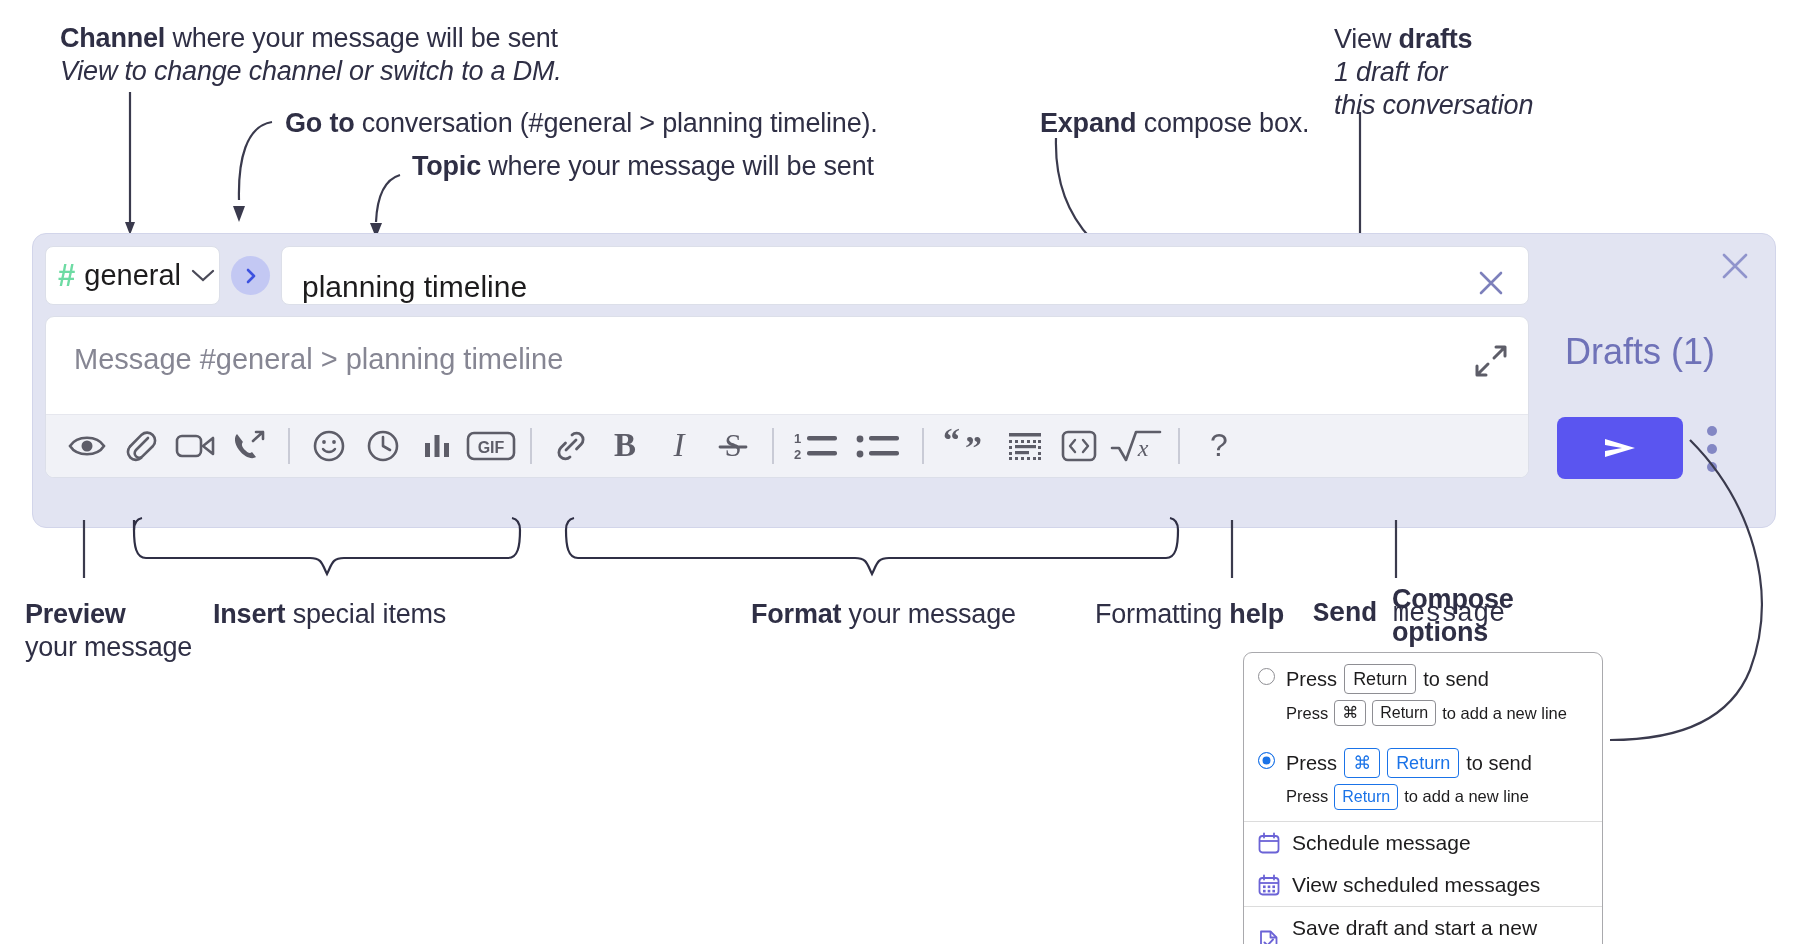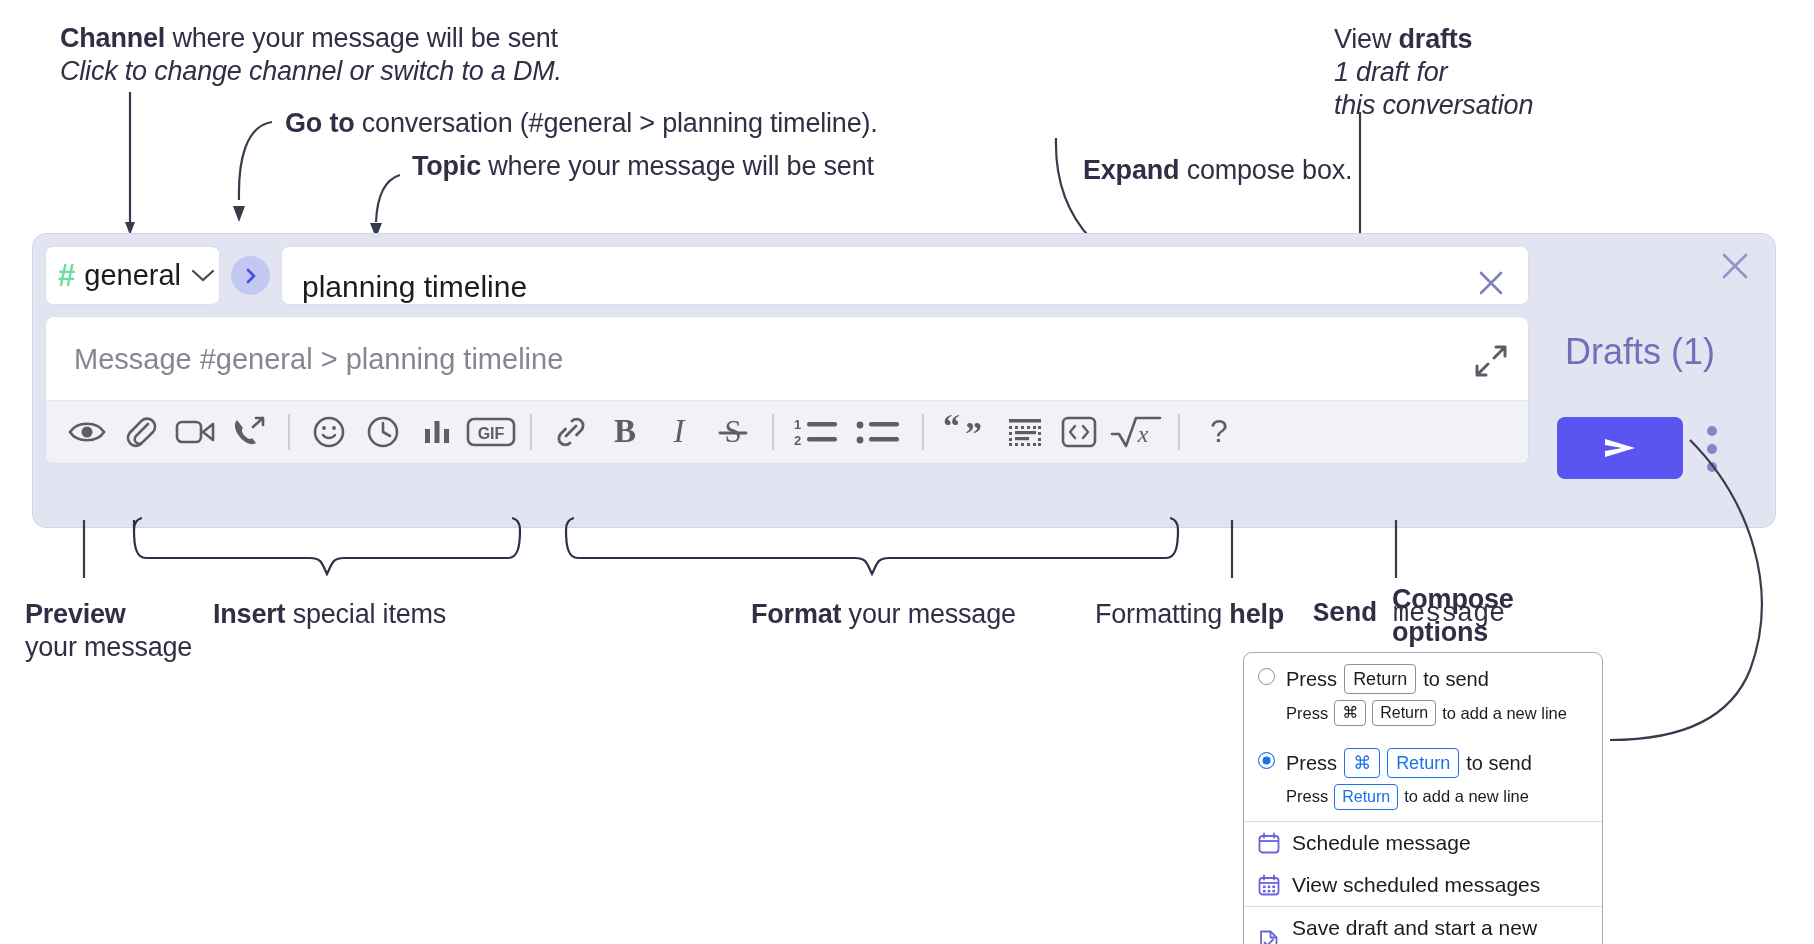--- a/index.html
+++ b/index.html
@@ -41,21 +41,21 @@
     display:flex;align-items:flex-end;padding:0 16px 0 20px;box-sizing:border-box;
   }
   #topic-value{font-size:30px;color:#1d1c1d;flex:1;}
   #topic-clear{cursor:pointer;padding:4px;}
 
   
   #message-box{
     margin-top:11px;width:1484px;background:#fff;border:1px solid #dcdfe9;border-radius:9px;
     box-sizing:border-box;overflow:hidden;position:relative;
   }
-  #message-input-area{height:83px;position:relative;}
+  #message-input-area{height:97px;position:relative;}
   #message-placeholder{
     position:absolute;left:28px;top:26px;font-size:29px;color:#868693;
   }
   #expand-btn{position:absolute;right:20px;top:27px;cursor:pointer;}
 
   
   #toolbar{
     height:62px;background:#f1f2f7;border-top:1px solid #e6e7ee;
     display:flex;align-items:center;padding-left:14px;gap:0;
   }
@@ -94,32 +94,32 @@
   .menu-item:first-of-type{padding-top:12px;}
 
   .brace{stroke:#2f2f45;fill:none;stroke-width:2.2;}
   .lead{stroke:#3a3a4d;fill:none;stroke-width:2.2;}
 </style>
 </head>
 <body>
 
 <div class="abs ann" style="left:30px;top:22px;margin-left:30px;">
   <div><b>Channel</b><span> where your message will be sent</span></div>
-  <div><i>Click to change channel or switch to a DM.</i></div>
+  <div><i>View to change channel or switch to a DM.</i></div>
 </div>
 
 <div class="abs ann" style="left:285px;top:107px;">
   <b>Go to</b><span> conversation (#general &gt; planning timeline).</span>
 </div>
 
 <div class="abs ann" style="left:412px;top:150px;">
   <b>Topic</b><span> where your message will be sent</span>
 </div>
 
-<div class="abs ann" style="left:1083px;top:107px;margin-top:47px;">
+<div class="abs ann" style="left:1040px;top:107px;">
   <b>Expand</b><span> compose box.</span>
 </div>
 
 <div class="abs ann" style="left:1334px;top:23px;">
   <div><span>View </span><b>drafts</b></div>
   <div><i>1 draft for</i></div>
   <div><i>this conversation</i></div>
 </div>
 
 <svg class="abs" style="left:0;top:0;width:1814px;height:250px;">

